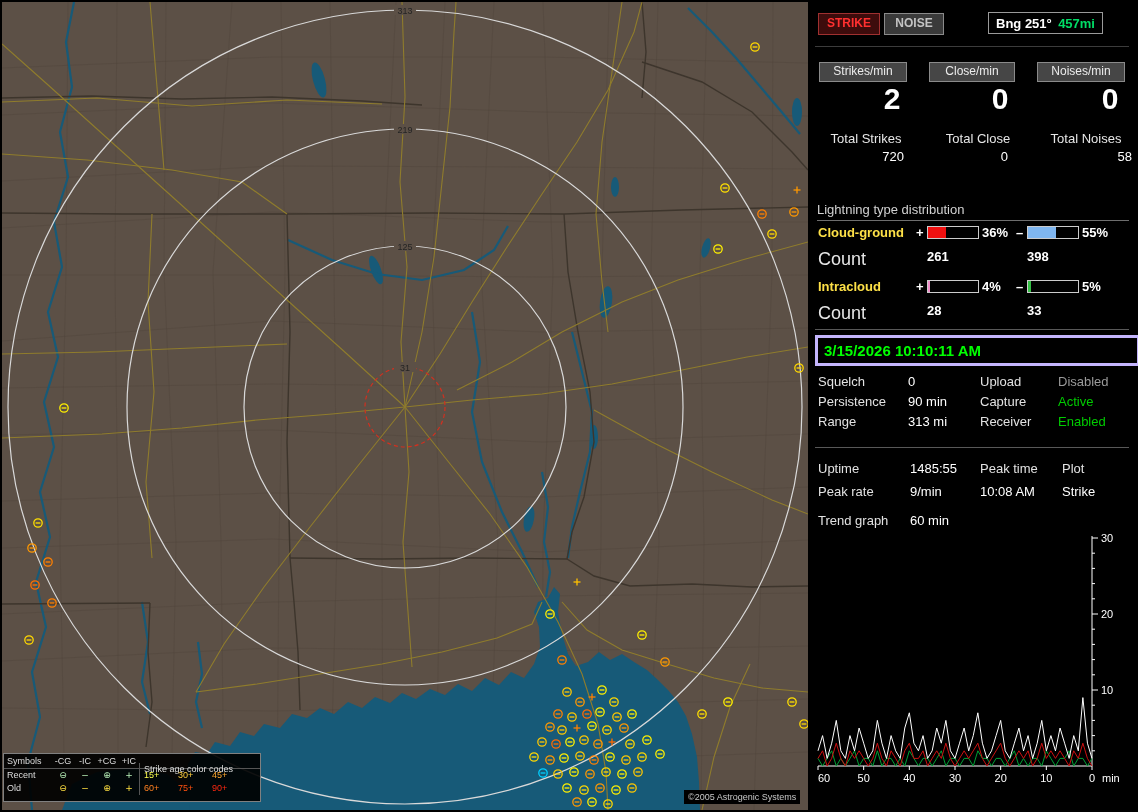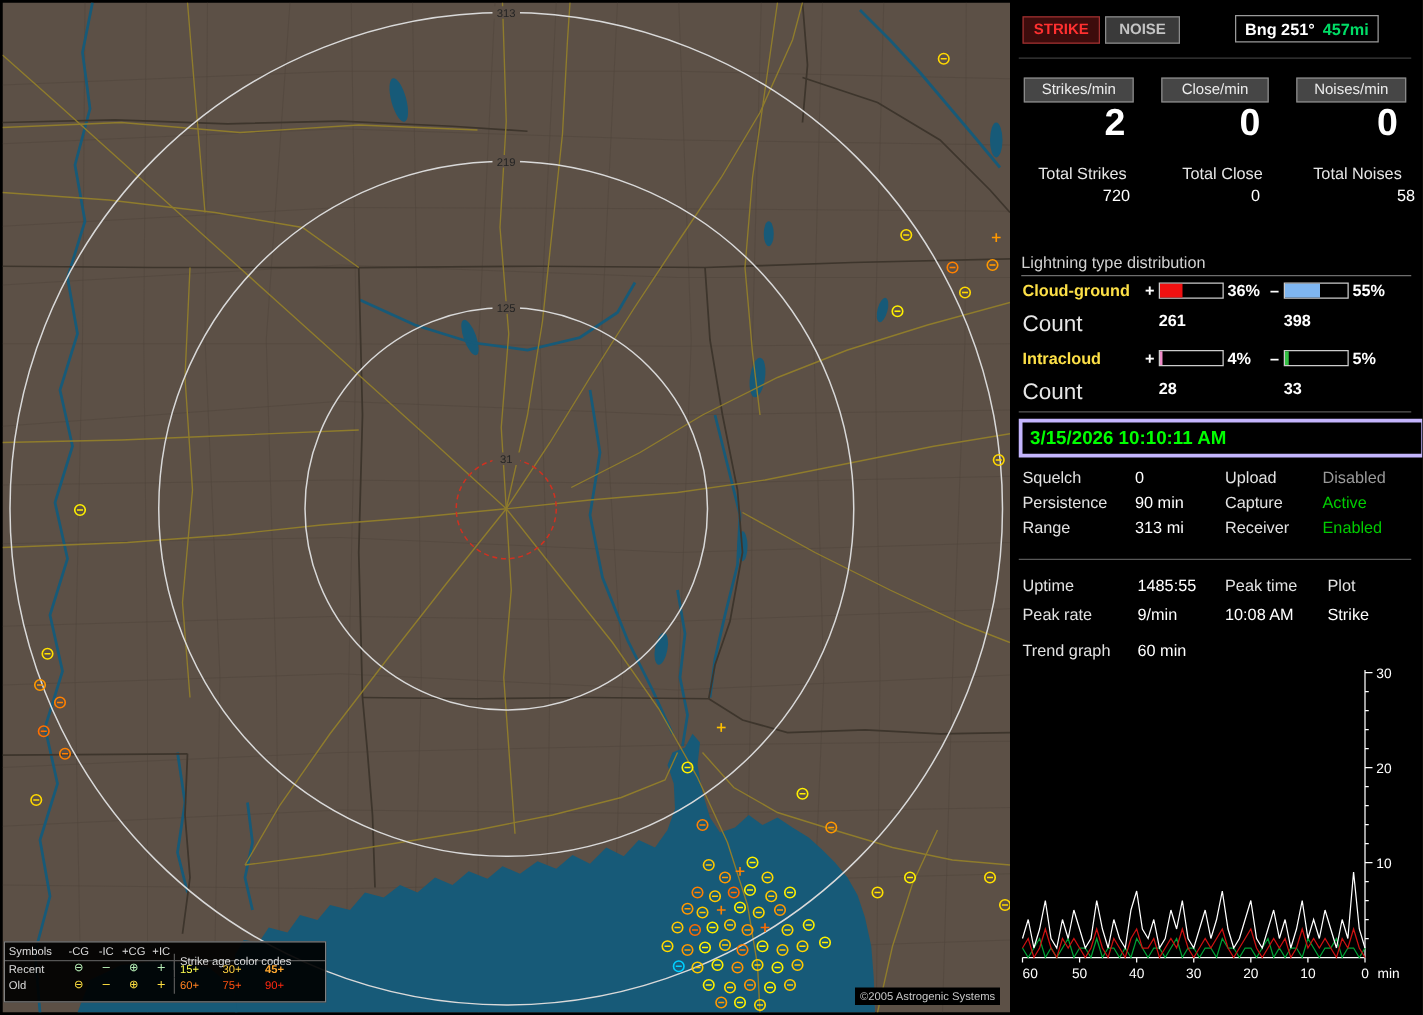--- a/index.html
+++ b/index.html
@@ -454,21 +454,21 @@
       </div>
       <div class="lg-row">
         <span class="lg-c1">Recent</span>
         <span class="lg-c2 sym" style="color: rgb(184, 240, 184);">⊖</span>
         <span class="lg-c3 sym" style="color: rgb(184, 240, 184);">−</span>
         <span class="lg-c4 sym" style="color: rgb(184, 240, 184);">⊕</span>
         <span class="lg-c5 sym" style="color: rgb(184, 240, 184);">+</span>
         <span class="lg-age">
           <span style="color: rgb(255, 255, 80);">15+</span>
           <span style="color: rgb(255, 208, 64);">30+</span>
-          <span style="color: rgb(255, 168, 48); font-weight: bold;">45+</span>
+          <span style="color: rgb(255, 168, 48);">45+</span>
         </span>
       </div>
       <div class="lg-row">
         <span class="lg-c1">Old</span>
         <span class="lg-c2 sym" style="color: rgb(255, 224, 64);">⊖</span>
         <span class="lg-c3 sym" style="color: rgb(255, 224, 64);">−</span>
         <span class="lg-c4 sym" style="color: rgb(255, 224, 64);">⊕</span>
         <span class="lg-c5 sym" style="color: rgb(255, 224, 64);">+</span>
         <span class="lg-age">
           <span style="color: rgb(255, 128, 32);">60+</span>

